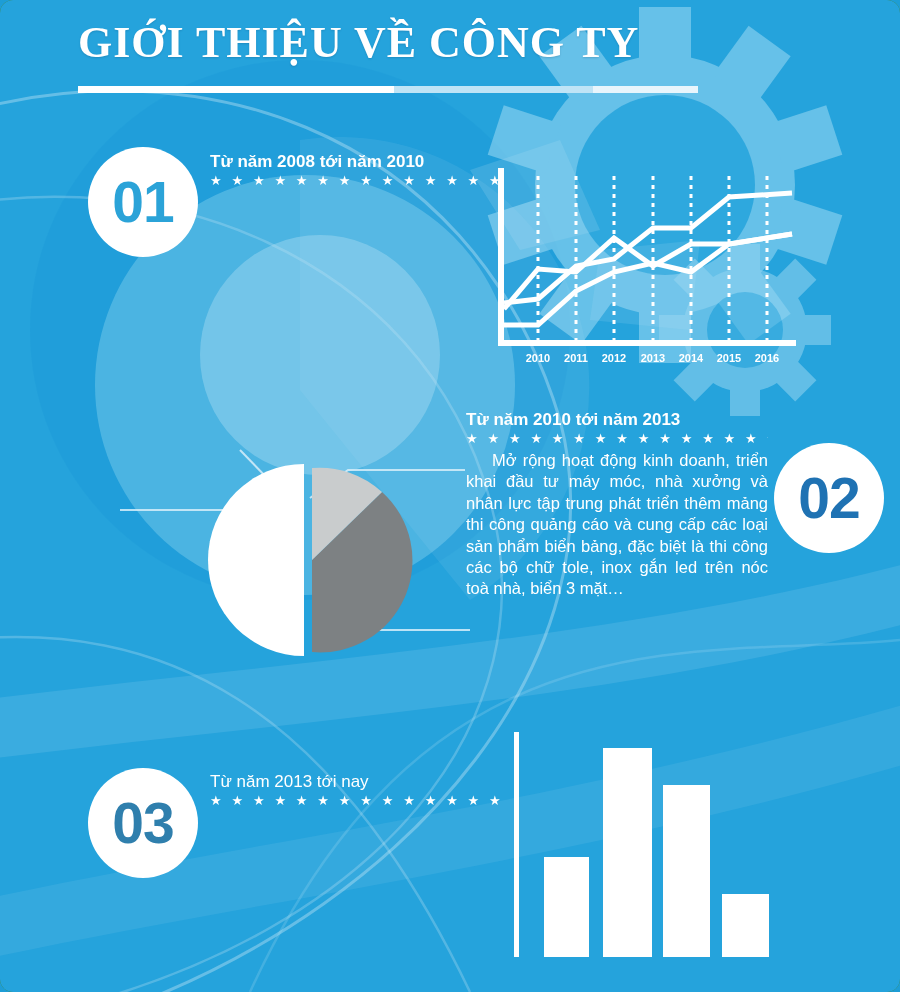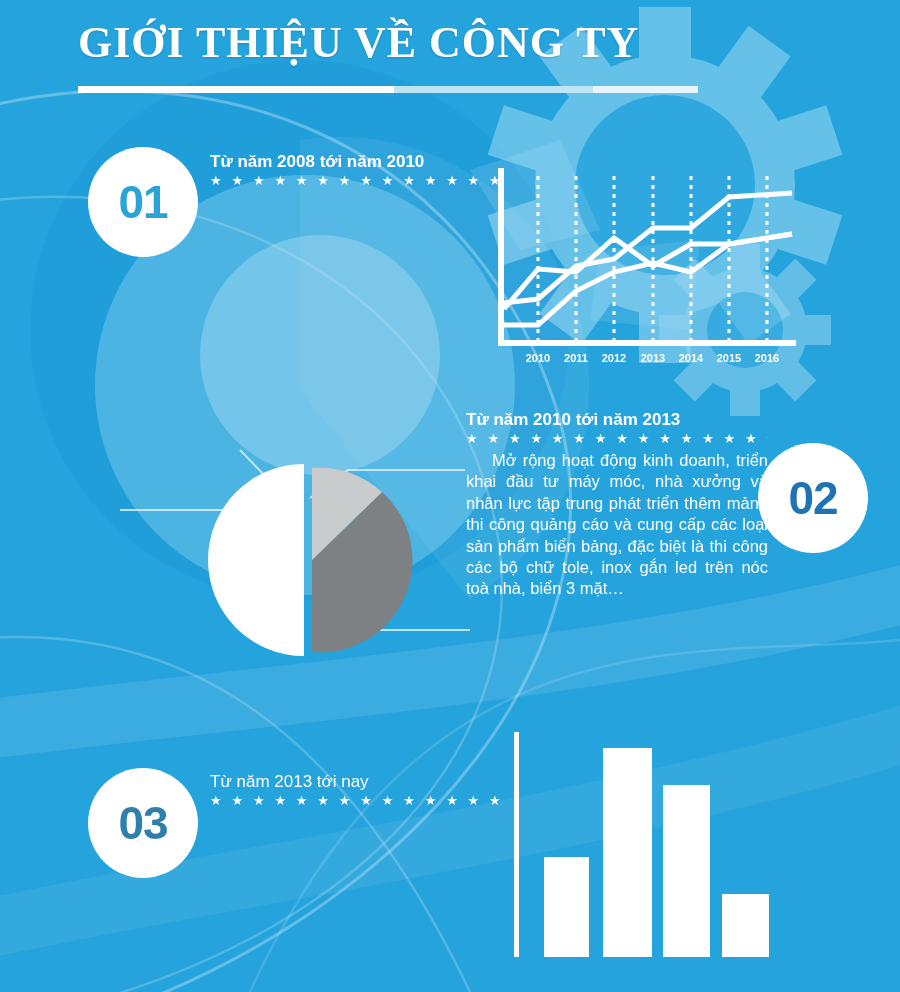--- a/index.html
+++ b/index.html
@@ -5,20 +5,21 @@
   html,body{margin:0;padding:0;background:#1d9dd6;}
   body{
     font-family:"Liberation Sans", sans-serif;
     -webkit-font-smoothing:antialiased;
   }
   #page{
     position:relative;
     width:900px;height:992px;
     overflow:hidden;
     background:#4d7c0f;
+    border-radius:13px;
   }
   .bg{position:absolute;inset:0;width:900px;height:992px;pointer-events:none;}
 
   
   #title-block{position:absolute;left:78px;top:20px;width:700px;}
   #page-title{
     font-family:"Liberation Serif", serif;
     font-weight:700;
     font-size:44px;
     letter-spacing:1px;
@@ -39,21 +40,21 @@
   .num-circle{
     position:absolute;
     width:110px;height:110px;border-radius:50%;
     background:#ffffff;
     display:flex;align-items:center;justify-content:center;
     box-shadow:0 0 0 0 rgba(0,0,0,0);
   }
   .num-circle span{
     font-family:"Liberation Sans", sans-serif;
     font-weight:700;
-    font-size:46px;
+    font-size:57px;
     letter-spacing:-1px;
     line-height:1;
   }
 
   .step-head{
     color:#ffffff;
     font-size:17px;
     line-height:1.15;
     margin:12px 0 2px 0;
     white-space:nowrap;
@@ -81,21 +82,21 @@
   }
 
   
   #step1{left:88px;top:140px;width:420px;}
   #step1 .num-circle{left:0;top:7px;}
   #step1 .txt{position:absolute;left:122px;top:0;width:290px;}
 
   
   #step2{left:466px;top:398px;width:420px;}
   #step2 .num-circle{left:308px;top:443px - 398px;}
-  #step2 .num-circle{left:292px;top:45px;}
+  #step2 .num-circle{left:308px;top:45px;}
   #step2 .txt{position:absolute;left:0;top:0;width:302px;}
 
   
   #step3{left:88px;top:748px;width:420px;}
   #step3 .num-circle{left:0;top:20px;text-align:right;}
   #step3 .txt{position:absolute;left:122px;top:12px;width:290px;}
 
   
   #line-chart{position:absolute;left:492px;top:168px;width:310px;height:200px;}
   #pie-chart{position:absolute;left:120px;top:430px;width:420px;height:260px;}

